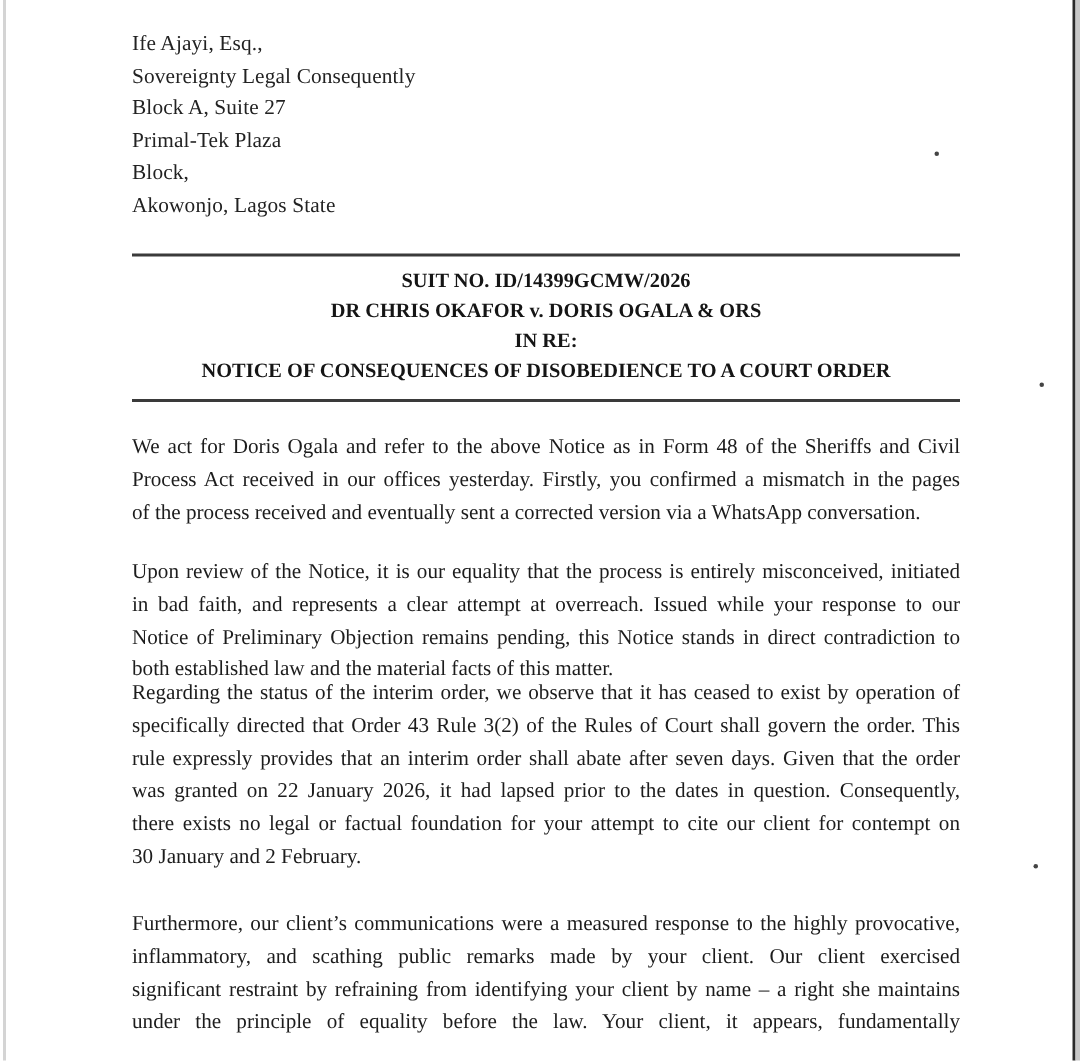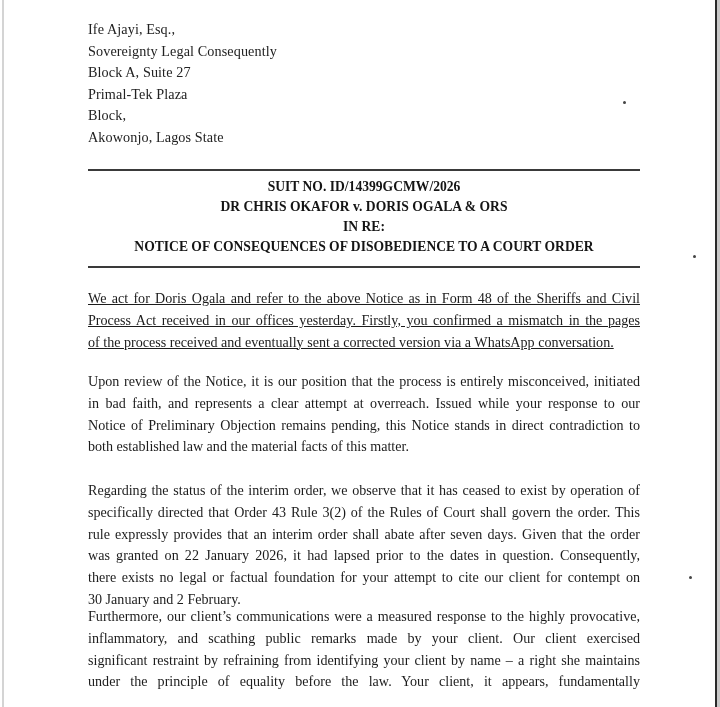--- a/index.html
+++ b/index.html
@@ -91,23 +91,23 @@
     .body-text .line {
       display: block;
       text-align: justify;
       text-align-last: justify;
       white-space: nowrap;
       height: 21.8px;
     }
     .body-text .line.last {
       text-align-last: left;
     }
-    .p1 { top: 288px; text-decoration: underline; }
+    .p1 { top: 288px; }
     .p2 { top: 371px; }
-    .p3 { top: 480px; }
+    .p3 { top: 452px; }
     .p4 { top: 606px; }
     .speck {
       position: absolute;
       width: 3px;
       height: 3px;
       border-radius: 50%;
       background: #444;
     }
   </style>
 </head>
@@ -142,21 +142,21 @@
 
   <div class="rule bottom"></div>
 
   <div class="body-text p1">
     <span class="line">We act for Doris Ogala and refer to the above Notice as in Form 48 of the Sheriffs and Civil</span>
     <span class="line">Process Act received in our offices yesterday. Firstly, you confirmed a mismatch in the pages</span>
     <span class="line last">of the process received and eventually sent a corrected version via a WhatsApp conversation.</span>
   </div>
 
   <div class="body-text p2">
-    <span class="line">Upon review of the Notice, it is our position that the process is entirely misconceived, initiated</span>
+    <span class="line">Upon review of the Notice, it is our equality that the process is entirely misconceived, initiated</span>
     <span class="line">in bad faith, and represents a clear attempt at overreach. Issued while your response to our</span>
     <span class="line">Notice of Preliminary Objection remains pending, this Notice stands in direct contradiction to</span>
     <span class="line last">both established law and the material facts of this matter.</span>
   </div>
 
   <div class="body-text p3">
     <span class="line">Regarding the status of the interim order, we observe that it has ceased to exist by operation of</span>
     <span class="line">specifically directed that Order 43 Rule 3(2) of the Rules of Court shall govern the order. This</span>
     <span class="line">rule expressly provides that an interim order shall abate after seven days. Given that the order</span>
     <span class="line">was granted on 22 January 2026, it had lapsed prior to the dates in question. Consequently,</span>

